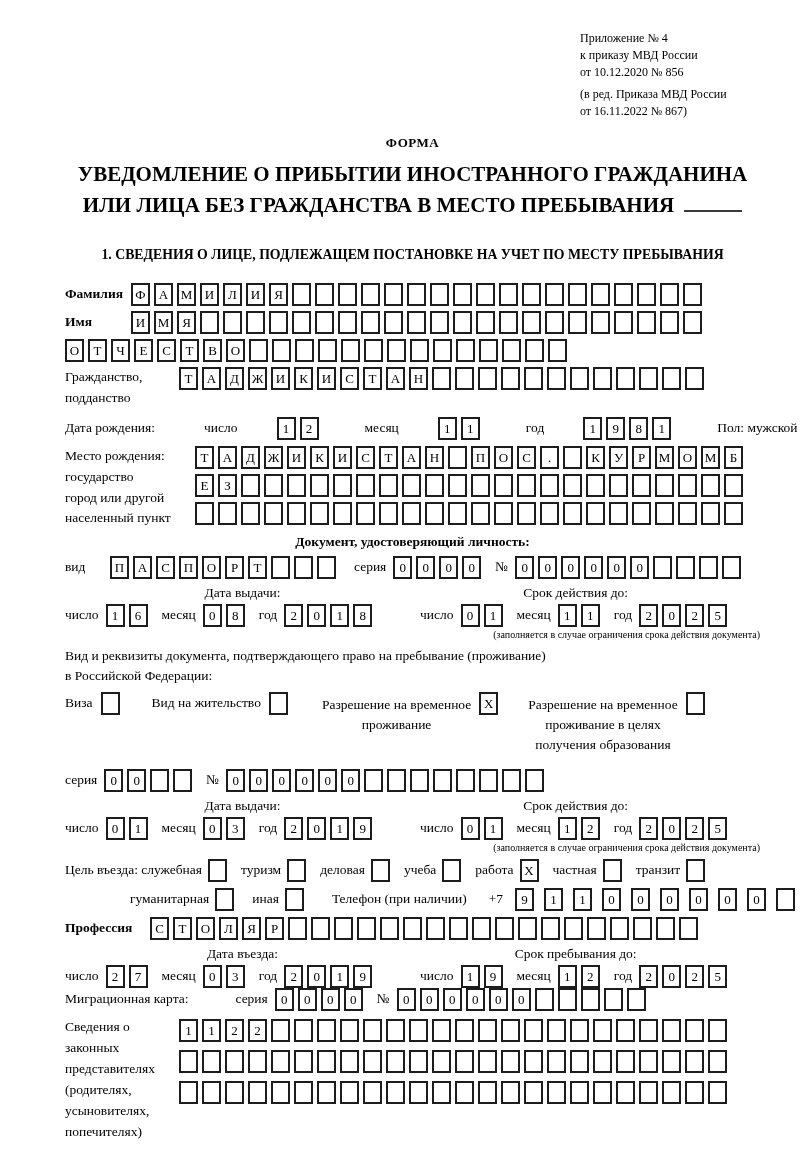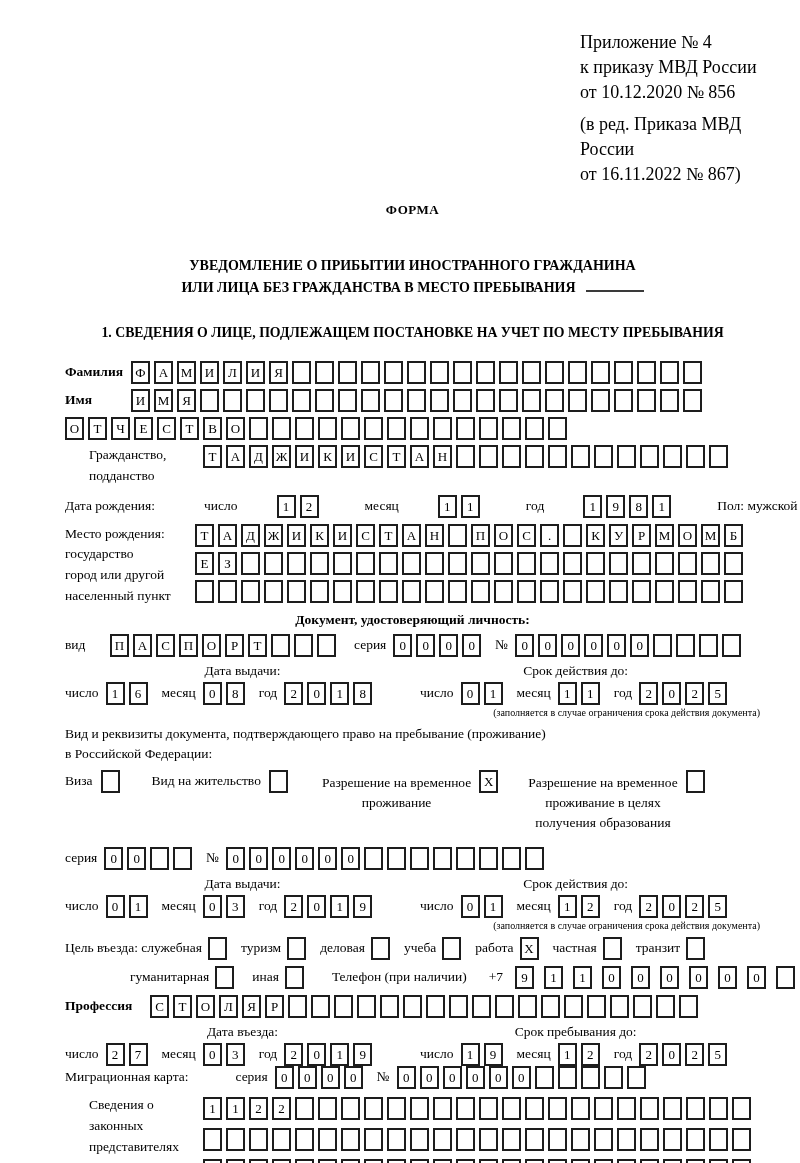--- a/index.html
+++ b/index.html
@@ -6,43 +6,43 @@
   body{
     width:800px;height:1163px;
     color:#000;
     font-family:"Liberation Serif","DejaVu Serif",serif;
     font-size:13.5px;
     overflow:hidden;
   }
   .page{padding:30px 40px 0 65px;box-sizing:border-box;width:800px;}
 
   
-  .top-right{margin-left:515px;width:200px;font-size:18px;line-height:1.4;}
+  .top-right{margin-left:515px;width:200px;font-size:12px;line-height:1.4;}
   .top-right .grp2{margin-top:6px;}
   .forma{font-weight:bold;text-align:center;margin-top:15px;font-size:13px;letter-spacing:.5px;}
 
   
-  .title{font-weight:bold;text-align:center;margin-top:38px;font-size:14px;line-height:1.45;}
+  .title{font-weight:bold;text-align:center;margin-top:8px;font-size:21px;line-height:1.45;}
   .blank-line{display:inline-block;width:58px;border-bottom:2px solid #3a3a3a;height:1em;margin-left:10px;vertical-align:baseline;}
   .section-heading{font-weight:bold;text-align:center;margin-top:26px;margin-bottom:20px;font-size:13.8px;}
 
   
   .cells{display:inline-flex;flex-wrap:nowrap;vertical-align:middle;}
   .cell{
     flex:0 0 auto;width:19px;height:23px;box-sizing:border-box;
     border:2px solid #1d1d1d;margin-right:4px;background:#fff;
     display:inline-flex;align-items:center;justify-content:center;
     font-size:13px;line-height:1;
   }
 
   
   .row{display:flex;align-items:flex-start;margin-bottom:5px;}
   .row .lbl{flex:0 0 auto;padding-top:3px;font-weight:bold;}
   .lblcol{flex:0 0 auto;line-height:1.55;}
-  .w66{width:66px;}.w142{width:142px;}.w114{width:114px;margin-left:24px;}.w130{width:130px;}.w85{width:85px;}
+  .w66{width:66px;}.w142{width:142px;}.w114{width:114px;}.w130{width:130px;}.w85{width:85px;}
   .inline-lbl{padding-top:3px;margin:0 7px 0 10px;white-space:nowrap;}
   .inline-lbl.first{margin-left:0;}
   .stack{display:flex;flex-direction:column;}
   .stack .cells{margin-bottom:5px;}
 
   .doc-header{font-weight:bold;text-align:center;margin:4px 0 6px 0;}
 
   
   .date-pair{display:flex;margin-top:6px;}
   .date-col{display:flex;flex-direction:column;}

